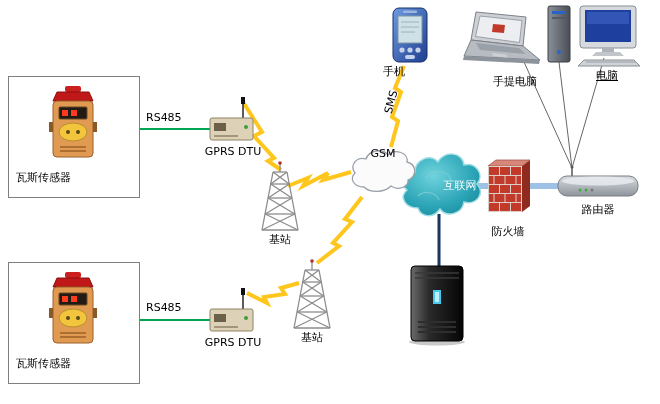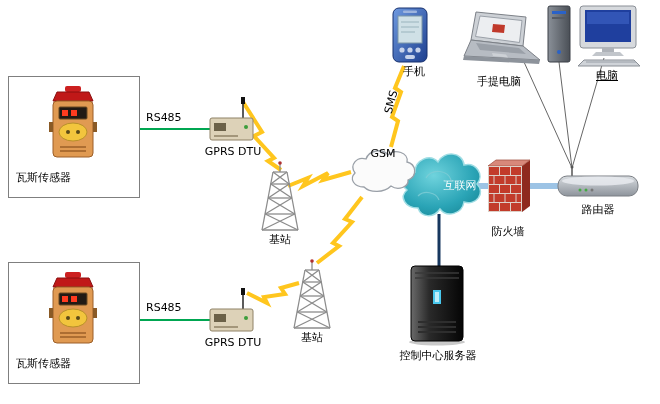--- a/index.html
+++ b/index.html
@@ -241,21 +241,20 @@
       <rect x="5" y="2" width="52" height="75" rx="4" fill="url(#grad-srv)" stroke="#000"></rect>
       <line x1="9" y1="9" x2="53" y2="9" stroke="#3a3a3a" stroke-width="1.5"></line>
       <line x1="9" y1="14" x2="53" y2="14" stroke="#3a3a3a" stroke-width="1.5"></line>
       <rect x="27" y="26" width="8" height="14" fill="#49c8ee"></rect>
       <rect x="29" y="28" width="4" height="10" fill="#bdeefb"></rect>
       <line x1="12" y1="58" x2="50" y2="58" stroke="#2e2e2e" stroke-width="2"></line>
       <line x1="12" y1="63" x2="50" y2="63" stroke="#2e2e2e" stroke-width="2"></line>
       <line x1="12" y1="68" x2="50" y2="68" stroke="#2e2e2e" stroke-width="2"></line>
     </svg>
   </div>
-  <div class="label" style="left:388px; top:350px; width:100px;">控制中心服务器</div>
 
   <div class="node" style="left:390px; top:6px;">
     <svg width="40" height="58" viewBox="0 0 40 58">
       <defs>
         <linearGradient id="grad-ph" x1="0" y1="0" x2="1" y2="1">
           <stop offset="0" stop-color="#6f9ae0"></stop>
             <stop offset="1" stop-color="#1d3f8f"></stop>
         </linearGradient>
       </defs>
       <rect x="3" y="2" width="34" height="54" rx="6" fill="url(#grad-ph)" stroke="#16306e"></rect>
@@ -263,34 +262,34 @@
       <rect x="8" y="10" width="24" height="27" fill="#cfe0e6" stroke="#7d97a8"></rect>
       <line x1="11" y1="16" x2="29" y2="16" stroke="#9ab4bd"></line>
       <line x1="11" y1="21" x2="29" y2="21" stroke="#9ab4bd"></line>
       <line x1="11" y1="26" x2="25" y2="26" stroke="#9ab4bd"></line>
       <circle cx="12" cy="44" r="2.6" fill="#c6d2ea"></circle>
       <circle cx="20" cy="44" r="2.6" fill="#c6d2ea"></circle>
       <circle cx="28" cy="44" r="2.6" fill="#c6d2ea"></circle>
       <rect x="15" y="49" width="10" height="4" rx="2" fill="#c6d2ea"></rect>
     </svg>
   </div>
-  <div class="label" style="left:392px; top:66px; width:44px;">手机</div>
+  <div class="label" style="left:372px; top:66px; width:44px;">手机</div>
 
   <div class="node" style="left:462px; top:10px;">
     <svg width="82" height="60" viewBox="0 0 82 60">
       <polygon points="14,2 64,7 61,36 9,30" fill="#cdd1d6" stroke="#7c8087"></polygon>
       <polygon points="18,6 60,10.5 57.5,32.5 13.5,26.5" fill="#eceef1" stroke="#9aa0a8"></polygon>
       <polygon points="31,14 43,15 42,23 30,22" fill="#c0392b"></polygon>
       <polygon points="9,30 61,36 78,50 2,46" fill="#b7bcc3" stroke="#7c8087"></polygon>
       <polygon points="14,33 57,38 64,44 18,40" fill="#9aa0a8"></polygon>
       <polygon points="30,43 44,44.5 46,47.5 31,46" fill="#cdd1d6"></polygon>
       <polygon points="2,46 78,50 77,54 1,50" fill="#8d939b"></polygon>
     </svg>
   </div>
-  <div class="label" style="left:458px; top:76px; width:82px;font-family:Liberation Mono, monospace;">手提电脑</div>
+  <div class="label" style="left:474px; top:76px; width:82px;font-family:Liberation Mono, monospace;">手提电脑</div>
 
   <div class="node" style="left:546px; top:4px;">
     <svg width="96" height="64" viewBox="0 0 96 64">
       <defs>
         <linearGradient id="grad-twr" x1="0" y1="0" x2="1" y2="0">
           <stop offset="0" stop-color="#8a9098"></stop>
             <stop offset="1" stop-color="#4a4f56"></stop>
         </linearGradient>
       </defs>
       <rect x="2" y="2" width="22" height="56" rx="2" fill="url(#grad-twr)" stroke="#3a3f46"></rect>

